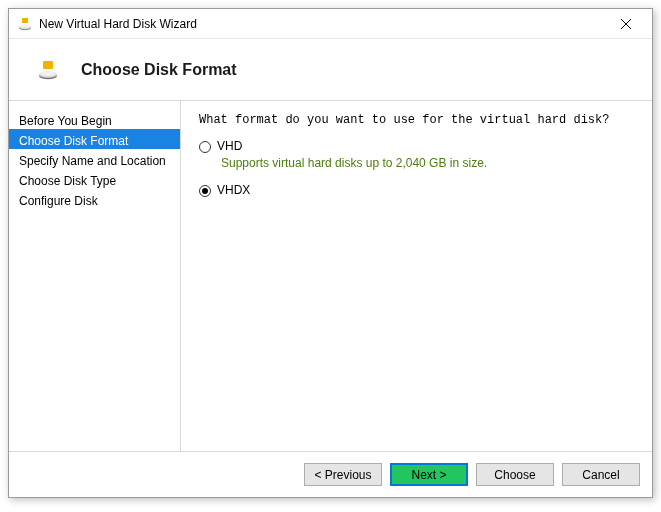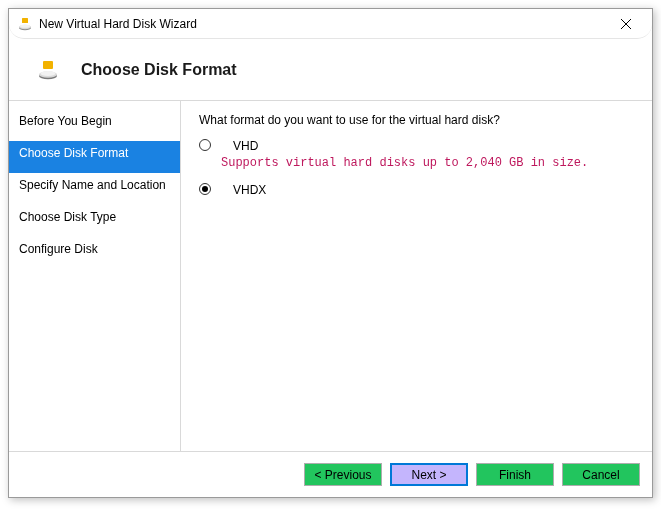--- a/index.html
+++ b/index.html
@@ -21,21 +21,20 @@
     box-shadow: 2px 2px 8px rgba(0,0,0,0.25);
     display: flex;
     flex-direction: column;
   }
   .titlebar {
     height: 30px;
     display: flex;
     align-items: center;
     padding: 0 6px 0 8px;
     border-bottom: 1px solid #e5e5e5;
-    border-radius: 15px;
   }
   .titlebar .icon-wrap {
     width: 16px; height: 16px;
     margin-right: 6px;
     display: flex; align-items: center; justify-content: center;
   }
   .titlebar .title {
     flex: 1;
     font-size: 12px;
   }
@@ -68,44 +67,45 @@
     flex: 1;
     display: flex;
     min-height: 0;
   }
   .sidebar {
     width: 172px;
     border-right: 1px solid #d9d9d9;
     padding: 8px 0;
   }
   .step {
-    padding: 4px 8px 12px 10px;
+    padding: 4px 8px 0 10px;
     line-height: 16px;
     white-space: nowrap;
     cursor: default;
   }
   .step.active {
     background: #1a82e2;
     color: #ffffff;
   }
   .content {
     flex: 1;
     padding: 10px 14px 10px 18px;
     color: #000;
   }
   .prompt {
     margin: 2px 0 12px 0;
+    font-family: Liberation Mono, monospace;
   }
   .option {
     margin-bottom: 6px;
   }
   .opt-row {
     display: flex;
-    align-items: flex-start;
-    gap: 22px;
+    align-items: flex-end;
+    gap: 6px;
   }
   .radio {
     width: 12px; height: 12px;
     border: 1px solid #333;
     border-radius: 50%;
     display: inline-flex;
     align-items: center; justify-content: center;
     background: #fff;
     flex-shrink: 0;
   }
@@ -114,47 +114,46 @@
     width: 6px; height: 6px;
     background: #000;
     border-radius: 50%;
   }
   .opt-label {
     line-height: 14px;
   }
   .opt-desc {
     margin: 3px 0 12px 22px;
     line-height: 15px;
-    color: #be185d;
-    font-family: Liberation Mono, monospace;
+    color: #4d7c0f;
   }
   .footer {
     height: 46px;
     border-top: 1px solid #d9d9d9;
     display: flex;
     align-items: center;
     justify-content: flex-end;
     padding-right: 12px;
     gap: 8px;
   }
   .btn {
     min-width: 78px;
     height: 23px;
     border: 1px solid #adadad;
-    background: #22c55e;
+    background: #e5e5e5;
     font-size: 12px;
     font-family: inherit;
     display: inline-flex;
     align-items: center;
     justify-content: center;
     cursor: default;
   }
   .btn.primary {
     border: 2px solid #0078d7;
-    background: #c4b5fd;
+    background: #22c55e;
     min-width: 78px;
     height: 23px;
   }
 </style>
 </head>
 <body>
 
 <div class="window">
 
   <div class="titlebar">
@@ -212,17 +211,17 @@
           <span class="radio checked"></span>
           <span class="opt-label">VHDX</span>
         </div>
       </div>
     </div>
   </div>
 
   <div class="footer">
     <button class="btn">&lt; Previous</button>
     <button class="btn primary">Next &gt;</button>
-    <button class="btn">Finish</button>
+    <button class="btn">Choose</button>
     <button class="btn">Cancel</button>
   </div>
 
 </div>
 
 </body></html>

